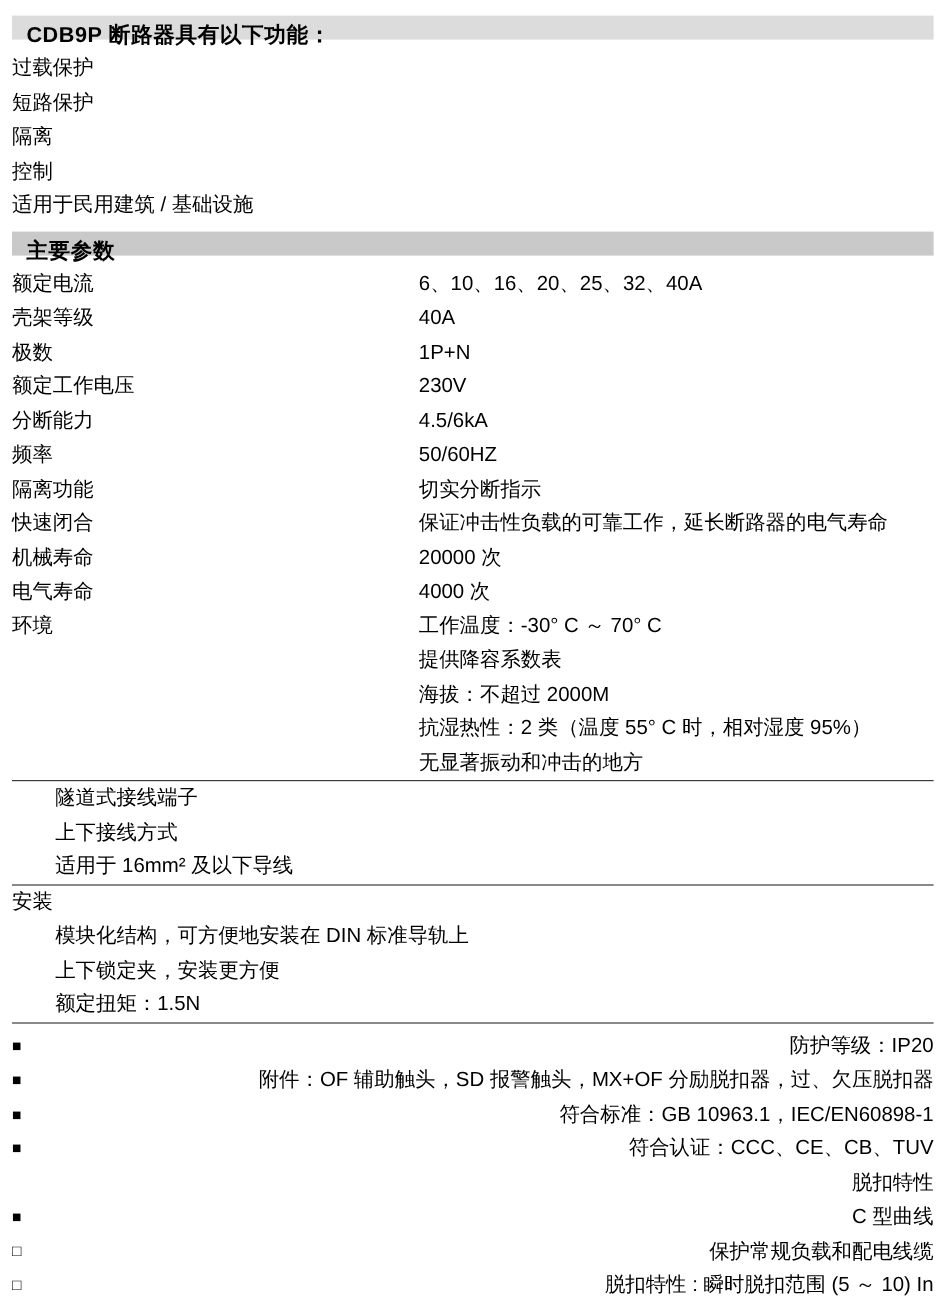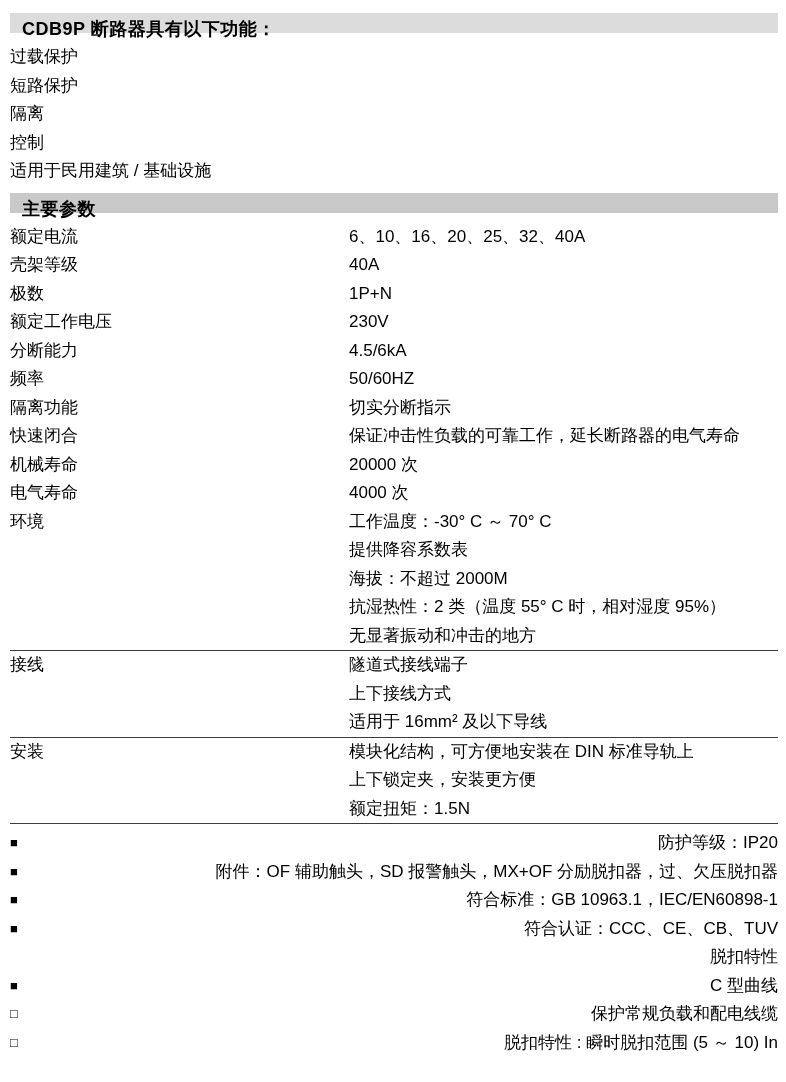--- a/index.html
+++ b/index.html
@@ -27,21 +27,21 @@
   }
   #bar1 { margin-top: 13px; background: var(--bar1, #dcdcdc); }
   #bar2 { margin-top: 7px;  background: var(--bar2, #c9c9c9); }
 
   .func-list { margin: 10px 10px 0 10px; }
   .func-item { line-height: 28.5px; }
 
   .param-table { margin: 10px 8px 0 10px; }
   .param-row { display: flex; align-items: flex-start; }
   .param-row.sep-top { border-top: 1px solid #3c3c3c; }
-  .param-row.sep-bottom { border-bottom: 1px solid #3c3c3c; }
+  .param-row.sep-bottom { border-bottom: 1px solid #3c3c3c; flex-direction: column; }
   .param-label {
     width: 303px;
     flex-shrink: 0;
     line-height: 28.5px;
   }
   .param-values { flex: 1; margin-left: 36px; }
   .param-value-line { line-height: 28.5px; }
 
   .notes { margin: 5px 8px 0 10px; }
   .note-item { display: flex; align-items: flex-start; line-height: 28.5px; }
@@ -133,21 +133,20 @@
       <div class="param-label">环境</div>
       <div class="param-values">
         <div class="param-value-line">工作温度：-30° C ～ 70° C</div>
         <div class="param-value-line">提供降容系数表</div>
         <div class="param-value-line">海拔：不超过 2000M</div>
         <div class="param-value-line">抗湿热性：2 类（温度 55° C 时，相对湿度 95%）</div>
         <div class="param-value-line">无显著振动和冲击的地方</div>
       </div>
     </div>
     <div class="param-row sep-top">
-      <div class="param-label">接线</div>
       <div class="param-values">
         <div class="param-value-line">隧道式接线端子</div>
         <div class="param-value-line">上下接线方式</div>
         <div class="param-value-line">适用于 16mm² 及以下导线</div>
       </div>
     </div>
     <div class="param-row sep-top sep-bottom">
       <div class="param-label">安装</div>
       <div class="param-values">
         <div class="param-value-line">模块化结构，可方便地安装在 DIN 标准导轨上</div>

